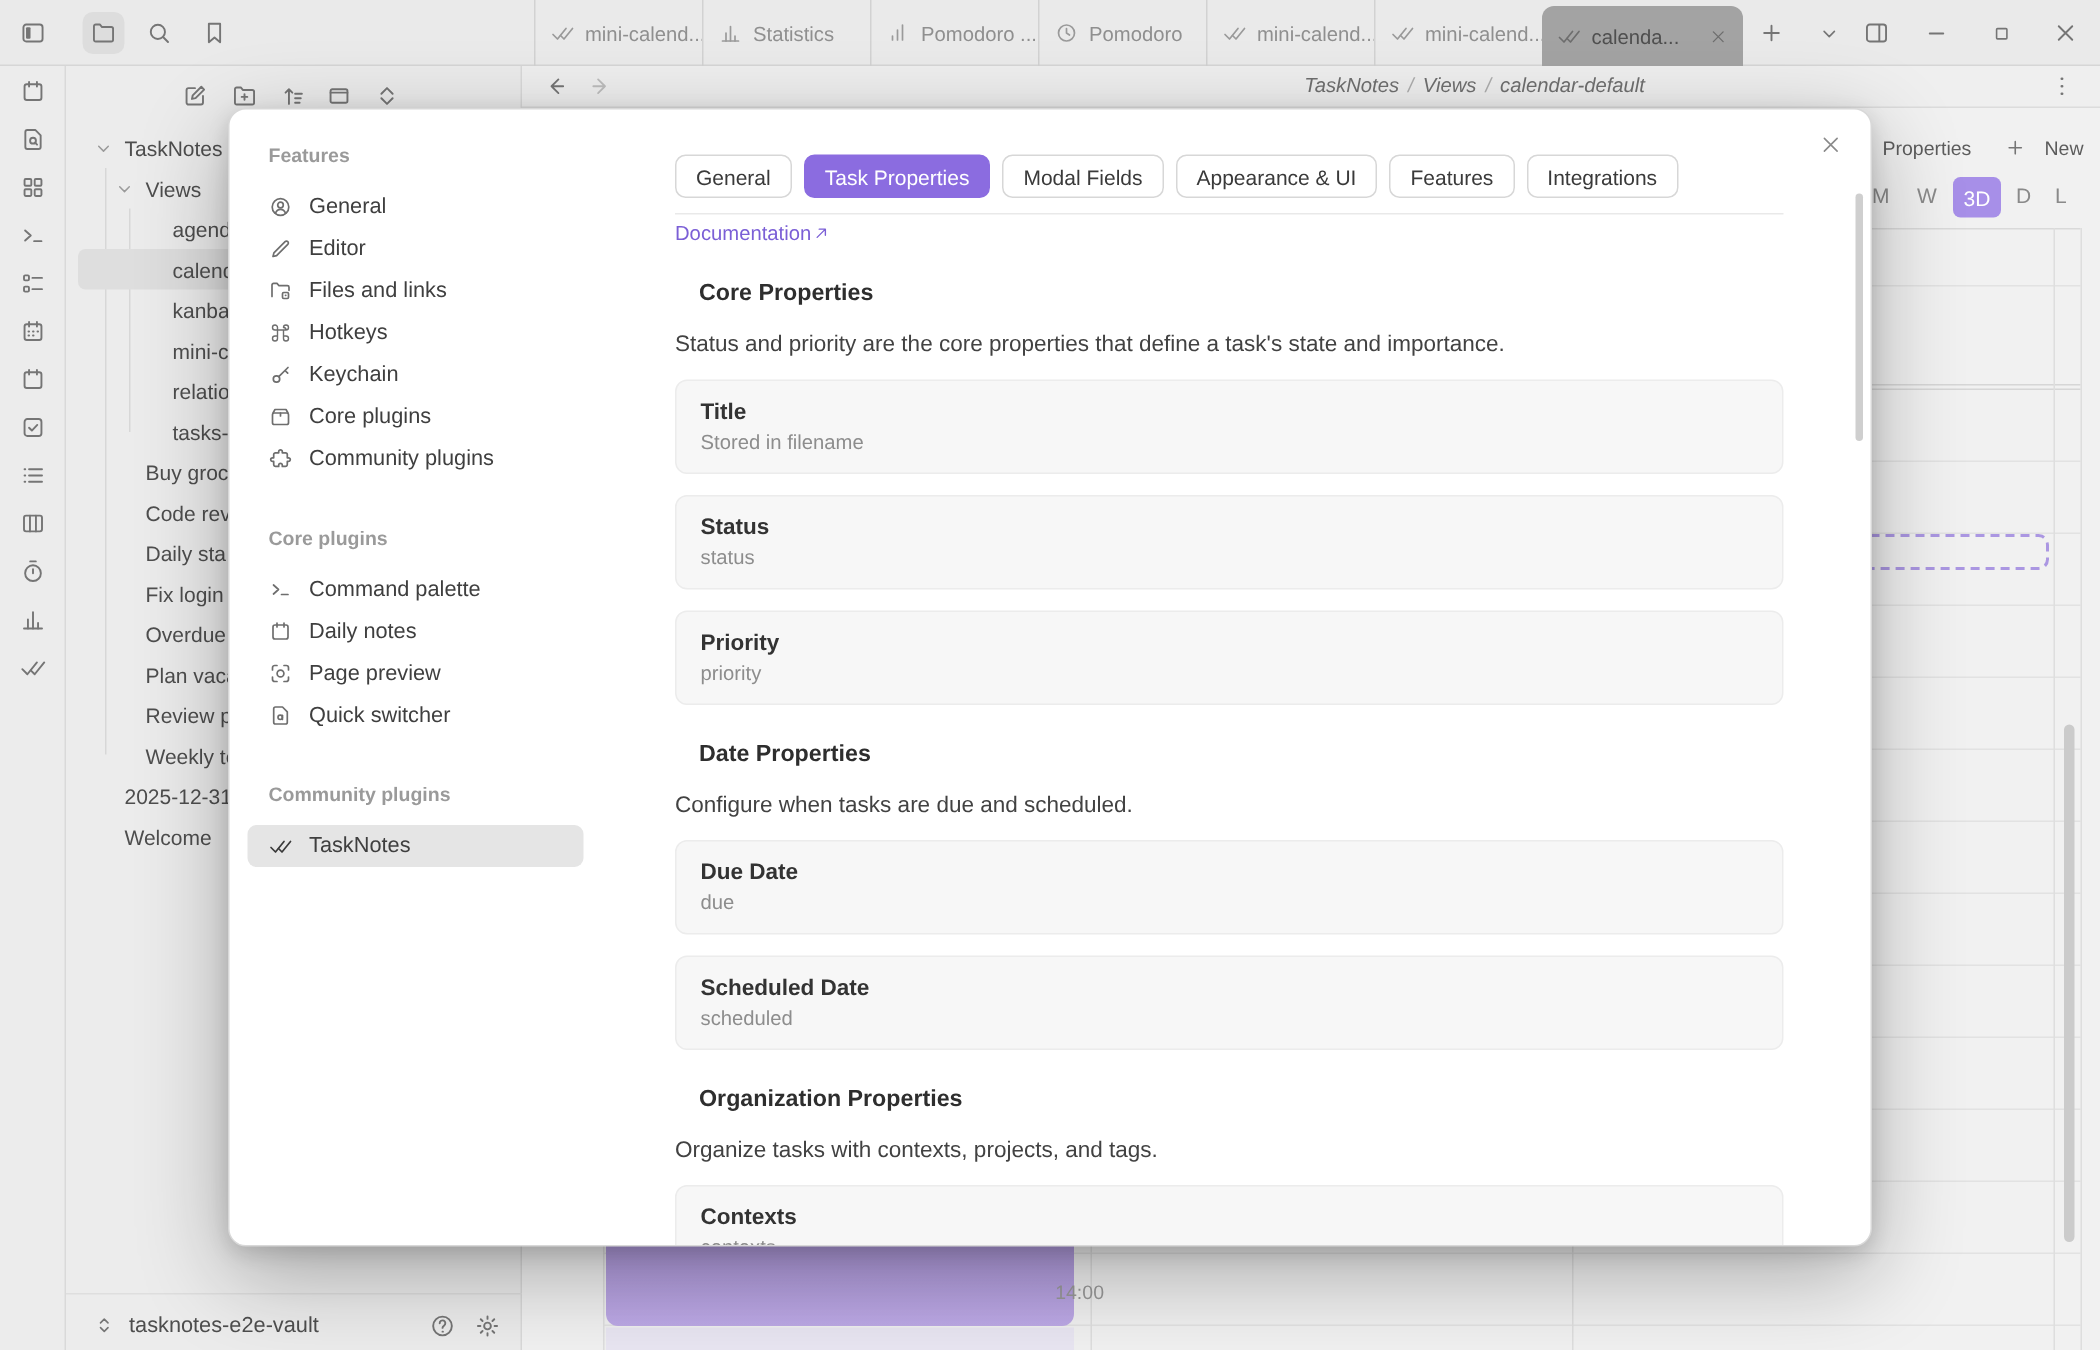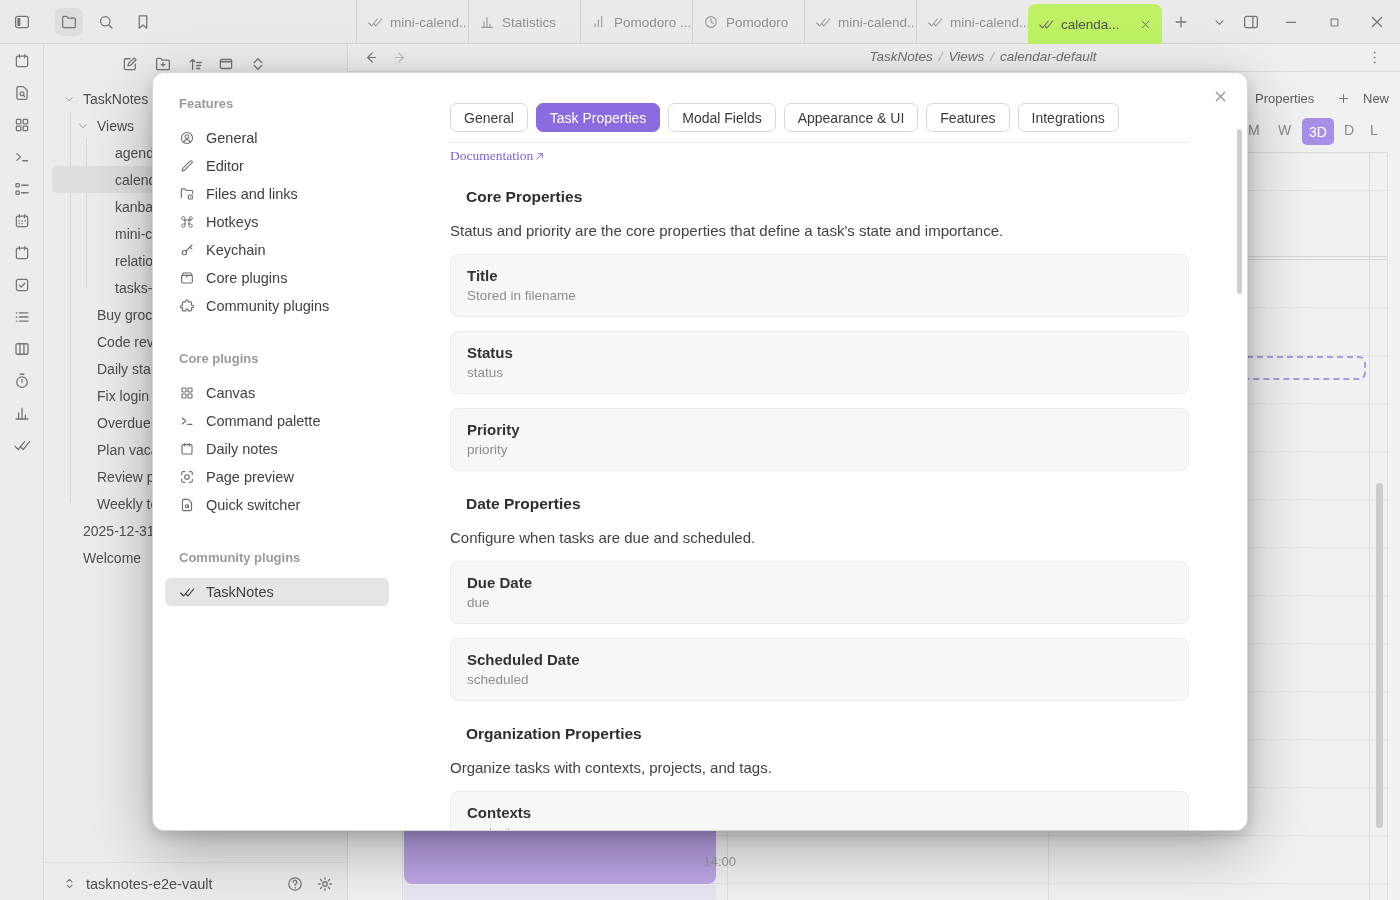--- a/index.html
+++ b/index.html
@@ -13,21 +13,21 @@
   #titlebar { position:absolute; left:0; top:0; width:1400px; height:44px;
     background:#eaeaea; border-bottom:1px solid #d6d6d6; }
   .tb-btn { position:absolute; top:8px; width:28px; height:28px; border-radius:7px;
     display:flex; align-items:center; justify-content:center; }
   .tb-btn.active { background:#ddd; }
   #tabstrip { position:absolute; left:356px; top:0; height:44px; display:flex; }
   .tab { width:112px; height:44px; display:flex; align-items:center; gap:7px;
     padding:0 10px; color:#8f8f8f; font-size:13.5px; border-left:1px solid #d2d2d2;
     white-space:nowrap; overflow:hidden; }
   .tab .ic { width:16px; height:16px; stroke:#9a9a9a; }
-  .tab.active { width:134px; height:40px; margin-top:4px; background:#bef264;
+  .tab.active { width:134px; height:40px; margin-top:4px; background:#a3a3a3;
     border:none; border-radius:8px 8px 0 0; color:#4f4f4f;justify-content:flex-end; }
   .tab.active .ic { stroke:#6e6e6e; }
   .tab .tab-close { margin-left:auto; }
   .winbtn { position:absolute; top:8px; width:28px; height:28px;
     display:flex; align-items:center; justify-content:center; }
 
   
   #ribbon { position:absolute; left:0; top:44px; width:44px; height:856px;
     border-right:1px solid #d9d9d9; }
   .rb { position:absolute; left:13px; width:18px; height:18px; }
@@ -96,21 +96,21 @@
 
   #set-content { position:absolute; left:248px; top:0; width:848px; height:759px;
     padding:30px 60px 0 49px; color:#3c3c3c; }
   #set-tabs { display:flex; gap:8px; }
   .stab { height:29px; padding:0 13px; display:flex; align-items:center;
     background:#fff; border:1px solid #d7d7d7; border-radius:7px;
     font-size:14px; color:#3a3a3a; }
   .stab.active { background:#8b6ce0; border-color:#8b6ce0; color:#fff; }
   #set-hr { height:1px; background:#e9e9e9; margin-top:10px; }
   #doc-link { margin-top:5px; font-size:13.5px; color:#7b5fd6; display:flex;
-    align-items:center; gap:1px; width:fit-content;font-family:Liberation Serif, serif; }
+    align-items:center; gap:1px; width:fit-content; }
   #doc-link .ic { width:11px; height:11px; stroke:#7b5fd6; stroke-width:2; }
   .sec-title { margin:24px 0 0 16px; font-size:15.5px; font-weight:bold; color:#2e2e2e; }
   .sec-desc { margin-top:16px; font-size:15px; color:#424242; }
   .card { margin-top:15px; height:63px; background:#f7f7f7; border:1px solid #ececec;
     border-radius:8px; padding:12px 16px; }
   .card + .card { margin-top:14px; }
   .card-t { font-size:15px; font-weight:bold; color:#333; }
   .card-s { margin-top:4px; font-size:13.5px; color:#8d8d8d; }
 </style>
 </head>
@@ -667,26 +667,20 @@
     <div class="nav-item">
         <svg class="ic">
           <use href="#i-puzzle"></use>
         </svg>
         <span>Community plugins</span>
       </div>
     <div class="nav-gap"></div>
     <div class="nav-h">Core plugins</div>
     <div class="nav-item">
         <svg class="ic">
-          <use href="#i-grid"></use>
-        </svg>
-        <span>Canvas</span>
-      </div>
-    <div class="nav-item">
-        <svg class="ic">
           <use href="#i-term"></use>
         </svg>
         <span>Command palette</span>
       </div>
     <div class="nav-item">
         <svg class="ic">
           <use href="#i-cal"></use>
         </svg>
         <span>Daily notes</span>
       </div>

